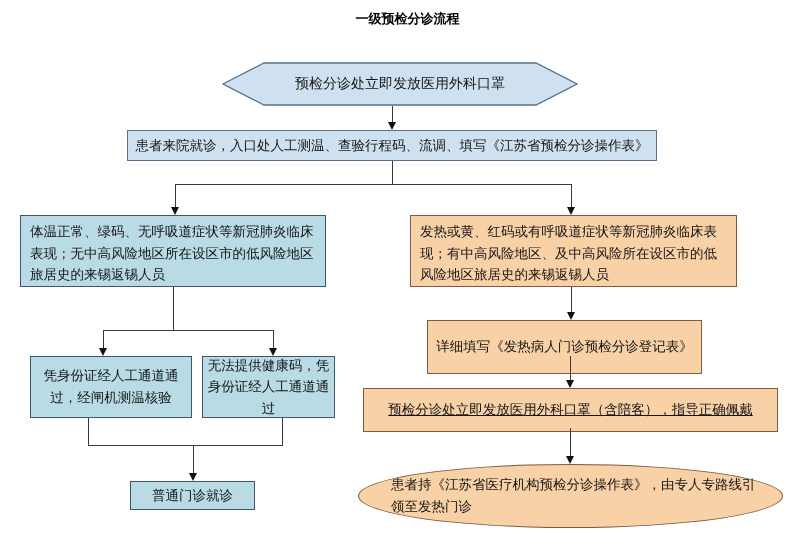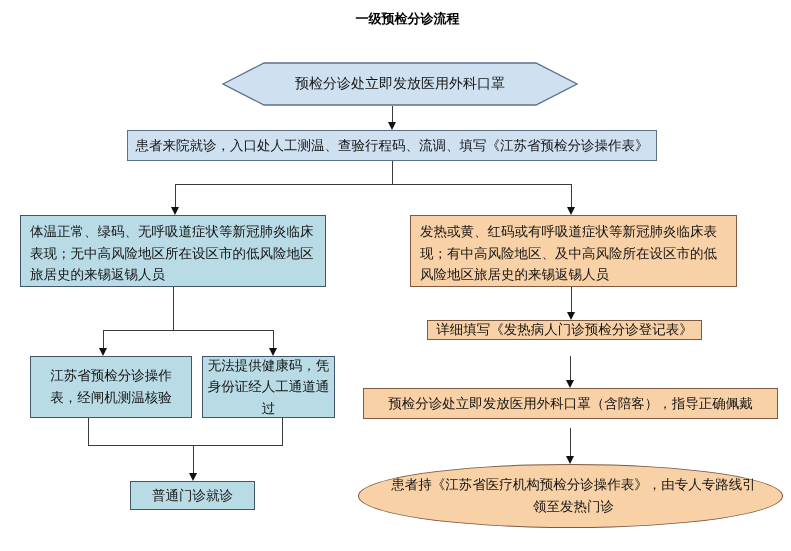--- a/index.html
+++ b/index.html
@@ -15,21 +15,20 @@
     position:absolute;left:12px;top:10px;width:100%;
     text-align:center;font-size:13px;font-weight:bold;
     font-family:"DejaVu Sans","Liberation Sans",sans-serif;
     color:#000;
   }
   .node{
     position:absolute;
     box-sizing:border-box;
     font-size:13.5px;
     line-height:1.6;
-    text-align:center;
   }
   .blue-light{background:#cfe1f1;border:1px solid #5a7089;}
   .blue{background:#b9dbe5;border:1px solid #42566b;}
   .orange{background:#f9d1a6;border:1px solid #7d5a41;}
   .center{display:flex;align-items:center;justify-content:center;text-align:center;}
   .lefttext{padding:5px 9px;text-align:left;}
   .ellipse{border-radius:50% / 50%;display:flex;align-items:center;}
   .hexwrap{position:absolute;}
   .hexwrap svg{display:block;}
   .hexlabel{
@@ -76,40 +75,40 @@
 
   <div class="node blue lefttext" style="left:20px;top:215px;width:306px;height:72px;">体温正常、绿码、无呼吸道症状等新冠肺炎临床表现；无中高风险地区所在设区市的低风险地区旅居史的来锡返锡人员</div>
 
   <div class="v-line" style="left:173px;top:287px;height:43px;"></div>
   <div class="h-line" style="left:103px;top:330px;width:171px;"></div>
   <div class="v-line" style="left:103px;top:330px;height:19px;"></div>
   <div class="arrow-down" style="left:98.5px;top:348px;"></div>
   <div class="v-line" style="left:273px;top:330px;height:19px;"></div>
   <div class="arrow-down" style="left:268.5px;top:348px;"></div>
 
-  <div class="node blue center" style="left:30px;top:356px;width:162px;height:62px;padding:2px 6px;">江苏省预检分诊操作表，经闸机测温核验</div>
+  <div class="node blue center" style="left:30px;top:356px;width:162px;height:62px;padding:2px 6px;">凭身份证经人工通道通过，经闸机测温核验</div>
 
   <div class="node blue center" style="left:202px;top:356px;width:133px;height:62px;padding:2px 0;">无法提供健康码，凭身份证经人工通道通过</div>
 
   <div class="v-line" style="left:88px;top:418px;height:27px;"></div>
   <div class="v-line" style="left:282px;top:418px;height:27px;"></div>
   <div class="h-line" style="left:88px;top:445px;width:195px;"></div>
   <div class="v-line" style="left:193px;top:445px;height:28px;"></div>
   <div class="arrow-down" style="left:188.5px;top:473px;"></div>
 
   <div class="node blue center" style="left:130px;top:481px;width:125px;height:29px;">普通门诊就诊</div>
 
   <div class="v-line" style="left:571px;top:287px;height:25px;"></div>
   <div class="arrow-down" style="left:566.5px;top:312px;"></div>
 
-  <div class="node orange center" style="left:427px;top:320px;width:275px;height:20px;">详细填写《发热病人门诊预检分诊登记表》</div>
+  <div class="node orange center" style="left:427px;top:320px;width:275px;height:54px;">详细填写《发热病人门诊预检分诊登记表》</div>
 
   <div class="v-line" style="left:570px;top:356px;height:24px;"></div>
   <div class="arrow-down" style="left:565.5px;top:380px;"></div>
 
-  <div class="node orange center" style="left:363px;top:388px;width:415px;height:31px;">预检分诊处立即发放医用外科口罩（含陪客），指导正确佩戴</div>
+  <div class="node orange center" style="left:363px;top:388px;width:415px;height:44px;text-decoration:underline;">预检分诊处立即发放医用外科口罩（含陪客），指导正确佩戴</div>
 
   <div class="v-line" style="left:570px;top:428px;height:28px;"></div>
   <div class="arrow-down" style="left:565.5px;top:456px;"></div>
 
   <div class="node orange ellipse" style="left:358px;top:464px;width:425px;height:64px;padding:4px 26px 4px 32px;">患者持《江苏省医疗机构预检分诊操作表》，由专人专路线引领至发热门诊</div>
 
 </div>
 
 </body></html>

